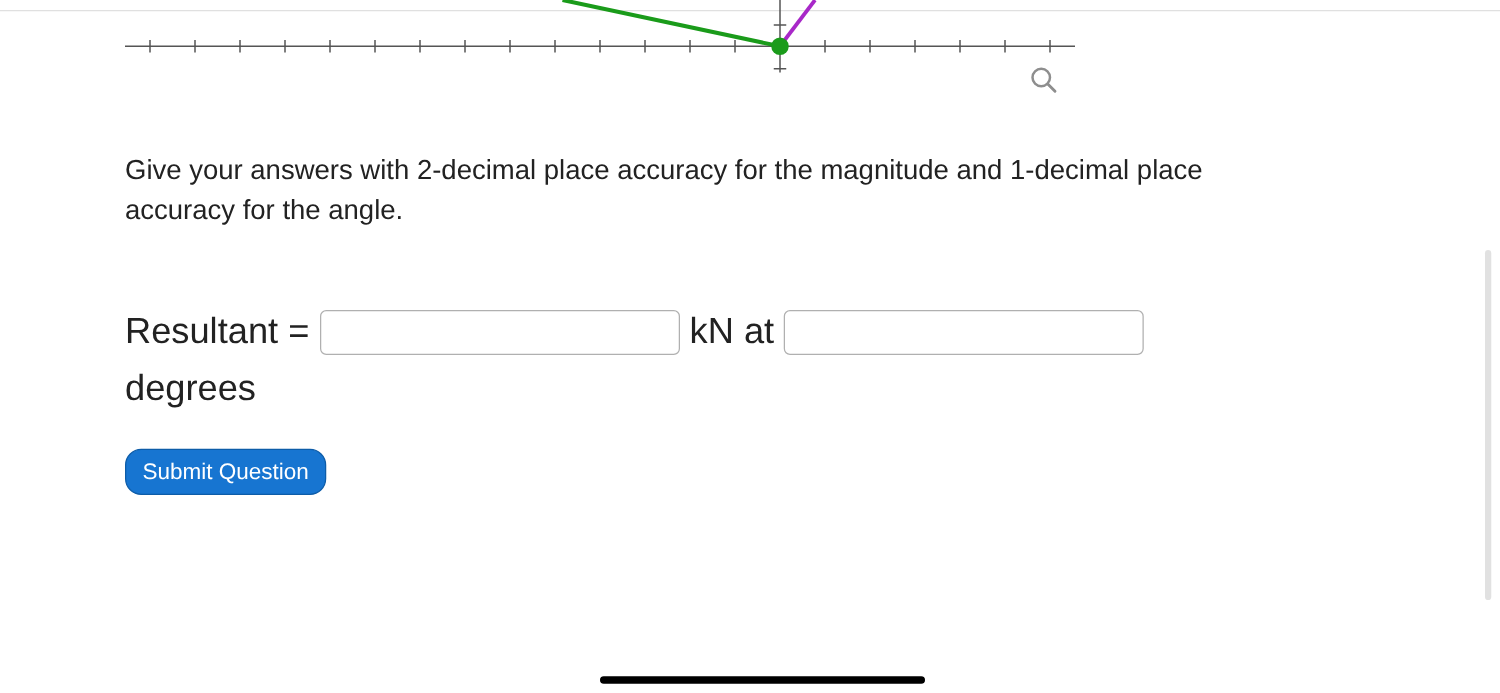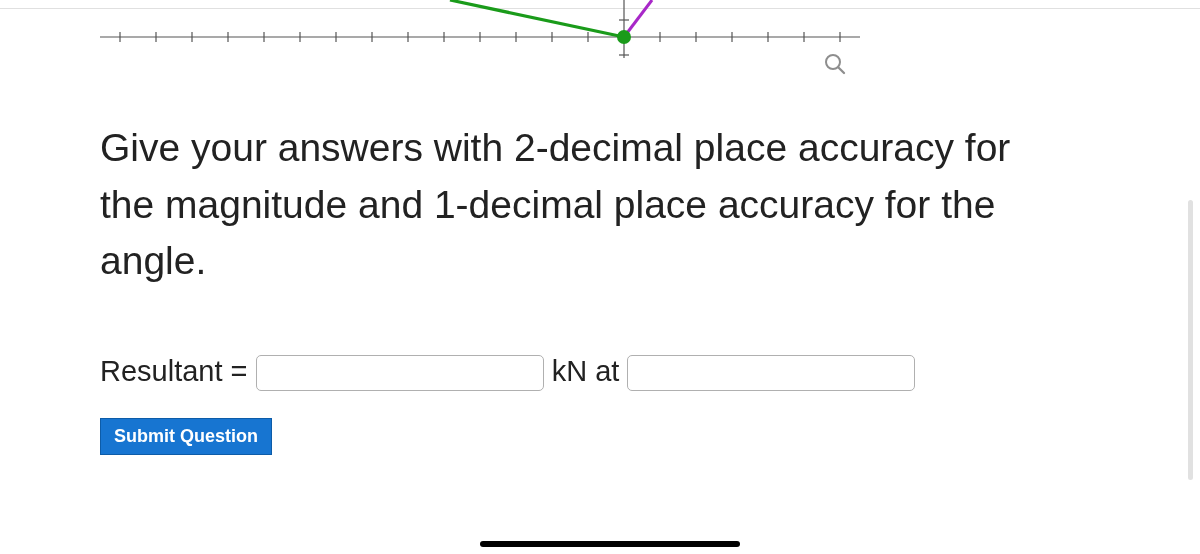--- a/index.html
+++ b/index.html
@@ -26,21 +26,21 @@
       width: 760px;
       height: 80px;
     }
     .content {
       position: absolute;
       top: 120px;
       left: 100px;
       width: 940px;
     }
     .instruction {
-      font-size: 39px;
+      font-size: 22px;
       line-height: 1.45;
       color: #222;
       margin-bottom: 58px;
     }
     .answer-row {
       font-size: 29px;
       color: #222;
       line-height: 1.6;
       margin-top: 24px;
     }
@@ -52,25 +52,24 @@
       font-size: 20px;
       padding: 0 8px;
       vertical-align: middle;
       background: #fff;
     }
     .submit-btn {
       margin-top: 24px;
       background: #1775d1;
       color: #fff;
       border: 1px solid #0d5ca8;
-      border-radius: 0;
+      border-radius: 13px;
       padding: 7px 13px;
       font-size: 18px;
       cursor: pointer;
-      font-weight: bold;
     }
     .magnifier {
       position: absolute;
       top: 53px;
       left: 824px;
     }
     .scrollbar-hint {
       position: absolute;
       right: 7px;
       top: 200px;
@@ -141,19 +140,20 @@
     <line x1="14.2" y1="14.2" x2="20" y2="20" stroke="#8e8e8e" stroke-width="2.3" stroke-linecap="round"></line>
   </svg>
 </div>
 
 <div class="content">
   <p class="instruction">Give your answers with 2-decimal place accuracy for the magnitude and 1-decimal place accuracy for the angle.</p>
 
   <div class="answer-row">
     <span>Resultant = </span><input type="text" value="" style=""><span> kN at </span><input type="text" value="" style="">
     <br>
+    <span>degrees</span>
   </div>
 
   <button class="submit-btn">Submit Question</button>
 </div>
 
 <div class="scrollbar-hint"></div>
 <div class="bottom-bar"></div>
 
 </body></html>

